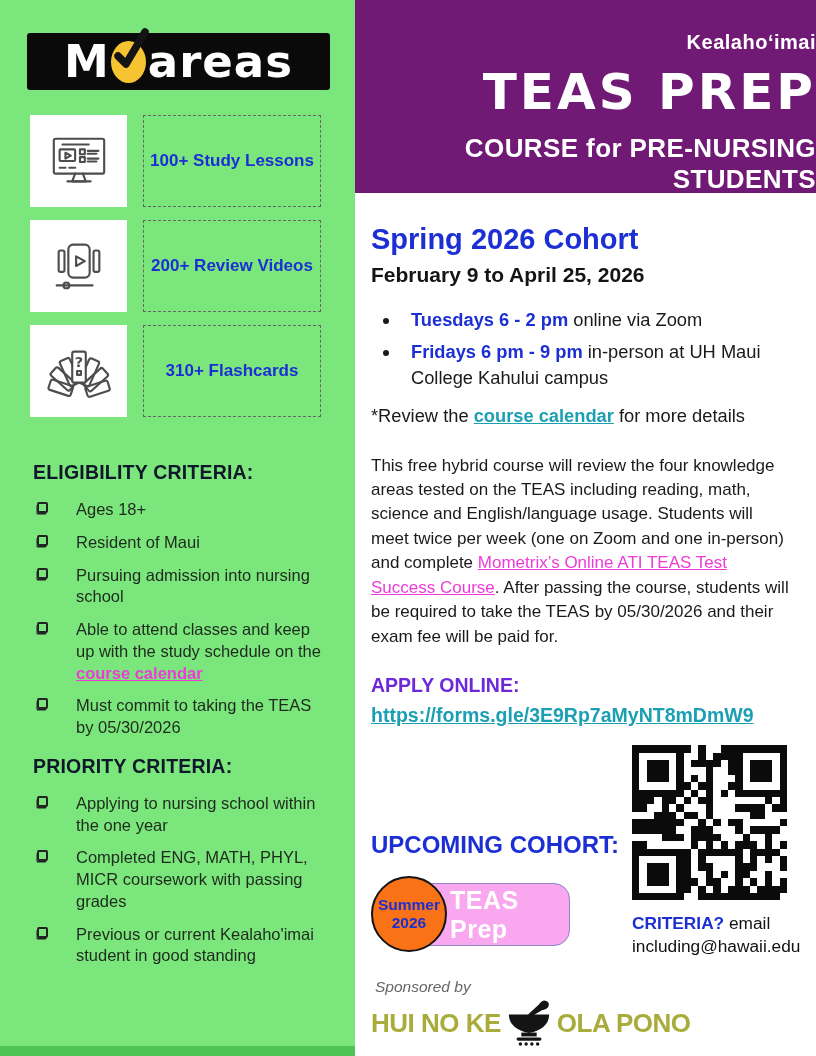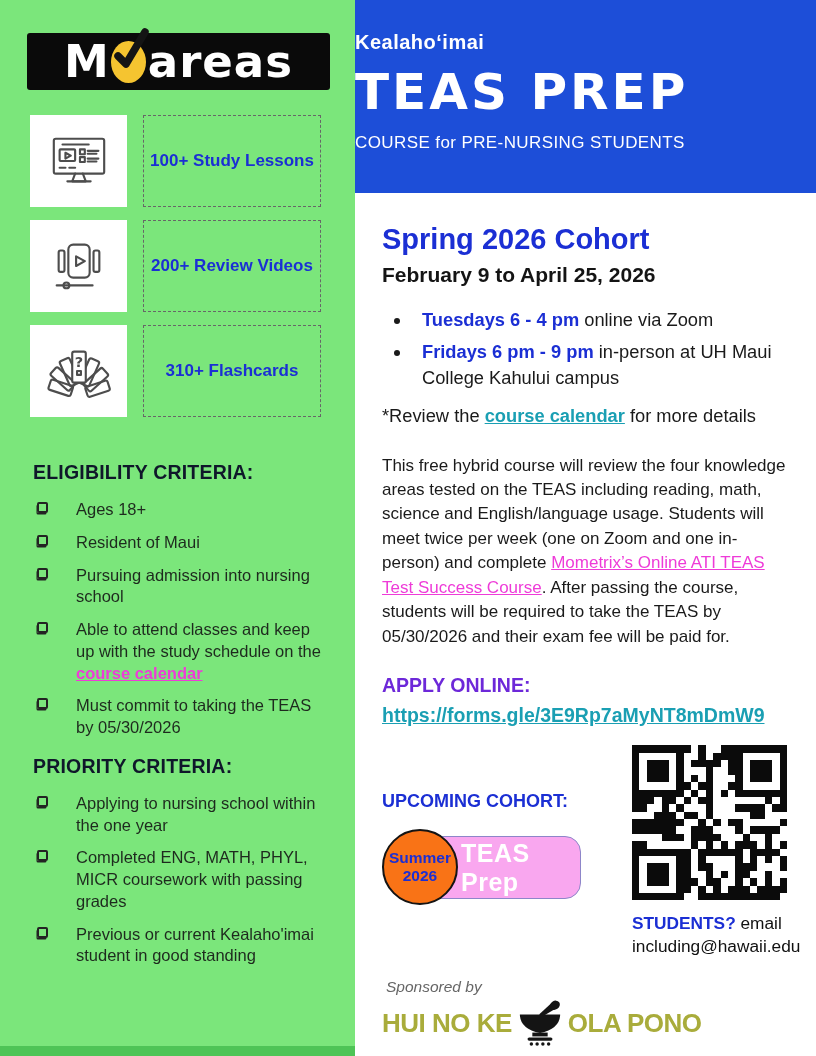--- a/index.html
+++ b/index.html
@@ -21,42 +21,42 @@
   .label-box { width:178px; margin-left:16px; border:1.6px dashed #676767; display:flex; align-items:center; justify-content:center; text-align:center; color:#1B2FD4; font-weight:bold; font-size:17px; }
 
   .crit-h { color:#0f172a; font-weight:800; font-size:19.5px; letter-spacing:.2px; margin:44px 0 0 6px; }
   .crit-h.second { margin-top:16px; }
   .criteria { list-style:none; margin:15px 0 0 10px; padding-right:24px; }
   .criteria li { display:flex; gap:28px; margin-bottom:11px; font-size:16.5px; line-height:1.32; color:#1E2A1E; }
   .cb { flex:none; width:11px; height:11px; border:2px solid #232323; border-radius:2px; margin-top:3px; box-shadow:-1px 2px 0 -0.5px #232323; }
   .magenta-link { color:#EE3BD8; text-decoration:underline; font-weight:bold; cursor:pointer; }
 
   
-  .pink-header { position:absolute; left:355px; top:0; width:461px; height:193px; background:#1d4ed8; color:#fff; text-align:left; padding-top:31px; }
+  .pink-header { position:absolute; left:355px; top:0; width:461px; height:193px; background:#701a75; color:#fff; text-align:right; padding-top:31px; }
   .program { font-size:20px; font-weight:600; letter-spacing:.5px; }
   .title { font-size:50px; font-weight:800; letter-spacing:3px; margin-top:9px; font-family:"DejaVu Sans",sans-serif; }
-  .subtitle { font-size:17px; font-weight:400; letter-spacing:.4px; margin-top:12px; }
+  .subtitle { font-size:26px; font-weight:700; letter-spacing:.4px; margin-top:12px; }
 
   
-  .right-col { position:absolute; left:355px; top:193px; width:461px; height:613px; background:#fff; padding:30px 24px 0 27px; }
+  .right-col { position:absolute; left:355px; top:193px; width:461px; height:613px; background:#fff; padding:30px 24px 0 16px; }
   .cohort-h { color:#1B2FD4; font-size:29px; font-weight:800; }
   .dates { font-size:21px; font-weight:bold; color:#141414; margin-top:7px; }
   .sched { margin:20px 0 0 10px; padding-left:20px; }
   .sched li { font-size:18.3px; line-height:1.45; margin-bottom:5px; padding-left:10px; color:#1a1a1a; }
   .sched-bold { color:#1B2FD4; font-weight:bold; }
   .note { margin-top:13px; font-size:18.3px; color:#1a1a1a; }
   .teal-link { color:#1A9FB3; text-decoration:underline; font-weight:bold; cursor:pointer; }
   .desc { margin-top:27px; font-size:17px; line-height:1.44; color:#1a1a1a; }
   .desc .magenta-link { font-weight:normal; }
   .apply-h { margin-top:25px; color:#6d28d9; font-weight:800; font-size:19.5px; }
   .apply-url { display:inline-block; margin-top:7px; font-size:19.5px; }
 
   .bottom-row { display:flex; margin-top:8px; }
   .up-col { flex:1; padding-top:56px; }
-  .up-h { color:#1B2FD4; font-weight:800; font-size:18px; }
+  .up-h { color:#1B2FD4; font-weight:800; font-size:24px;margin-top:40px; }
   .badge { position:relative; margin-top:17px; height:78px; width:210px; }
   .badge-rect { position:absolute; left:36px; top:7px; width:163px; height:63px; background:#F9A7EF; border:1px solid #8d86c9; border-radius:4px 16px 16px 14px; display:flex; align-items:center; justify-content:center; padding-left:42px; color:#fff; font-weight:bold; font-size:25px; letter-spacing:.5px; }
   .badge-circle { position:absolute; left:0; top:0; width:76px; height:76px; border-radius:50%; background:#f97316; border:2.5px solid #141414; display:flex; flex-direction:column; align-items:center; justify-content:center; color:#1B2FD4; font-weight:800; font-size:15.5px; line-height:1.2; z-index:2; }
 
   .qr-wrap { width:160px; flex:none; }
   .qr { width:155px; height:155px; background:#fff; display:grid; grid-template-columns:repeat(21,1fr); grid-template-rows:repeat(21,1fr); margin-top:10px; }
   .qr i { display:block; }
   .qr i.b { background:#0b0b0b; }
   .questions { margin-top:12px; font-size:17.3px; line-height:1.33; color:#111; }
   .q-bold { color:#1B2FD4; font-weight:800; }
@@ -195,21 +195,21 @@
   <h1 class="title">TEAS PREP</h1>
   <div class="subtitle">COURSE for PRE-NURSING STUDENTS</div>
 </header>
 
 <main class="right-col">
 
   <h2 class="cohort-h">Spring 2026 Cohort</h2>
   <div class="dates">February 9 to April 25, 2026</div>
 
   <ul class="sched">
-    <li><span class="sched-bold">Tuesdays 6 - 4 pm</span><span> online via Zoom</span></li>
+    <li><span class="sched-bold">Tuesdays 6 - 2 pm</span><span> online via Zoom</span></li>
     <li><span class="sched-bold">Fridays 6 pm - 9 pm</span><span> in-person at UH Maui College Kahului campus</span></li>
   </ul>
 
   <div class="note"><span>*Review the </span><a class="teal-link">course calendar</a><span> for more details</span></div>
 
   <p class="desc"><span>This free hybrid course will review the four knowledge areas tested on the TEAS including reading, math, science and English/language usage. Students will meet twice per week (one on Zoom and one in-person) and complete </span><a class="magenta-link">Mometrix’s Online ATI TEAS Test Success Course</a><span>. After passing the course, students will be required to take the TEAS by 05/30/2026 and their exam fee will be paid for.</span></p>
 
   <div class="apply-h">APPLY ONLINE:</div>
   <a class="apply-url teal-link">https://forms.gle/3E9Rp7aMyNT8mDmW9</a>
 
@@ -664,21 +664,21 @@
           <i class="b"></i>
           <i class="b"></i>
           <i class="b"></i>
           <i class="b"></i>
           <i class="b"></i>
           <i class="b"></i>
           <i class="b"></i>
           <i class="w"></i>
         </div>
       <div class="questions">
-        <span class="q-bold">STUDENTS?</span><span> email</span>
+        <span class="q-bold">CRITERIA?</span><span> email</span>
         <div>including@hawaii.edu</div>
       </div>
     </div>
   </div>
 
   <div class="sponsors">
     <div>
       <div class="sponsored-by">Sponsored by</div>
       <div class="hui-row">
         <span>HUI NO KE</span>

